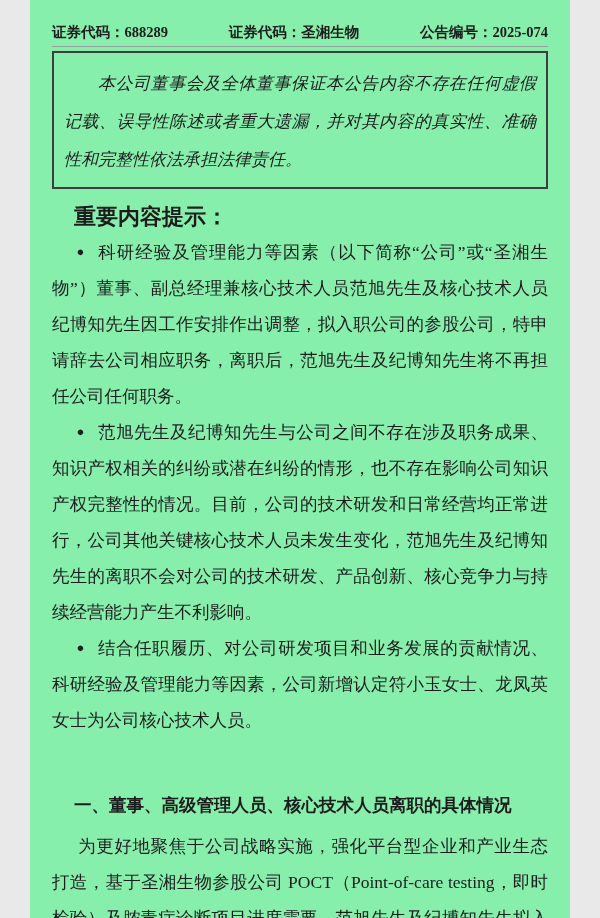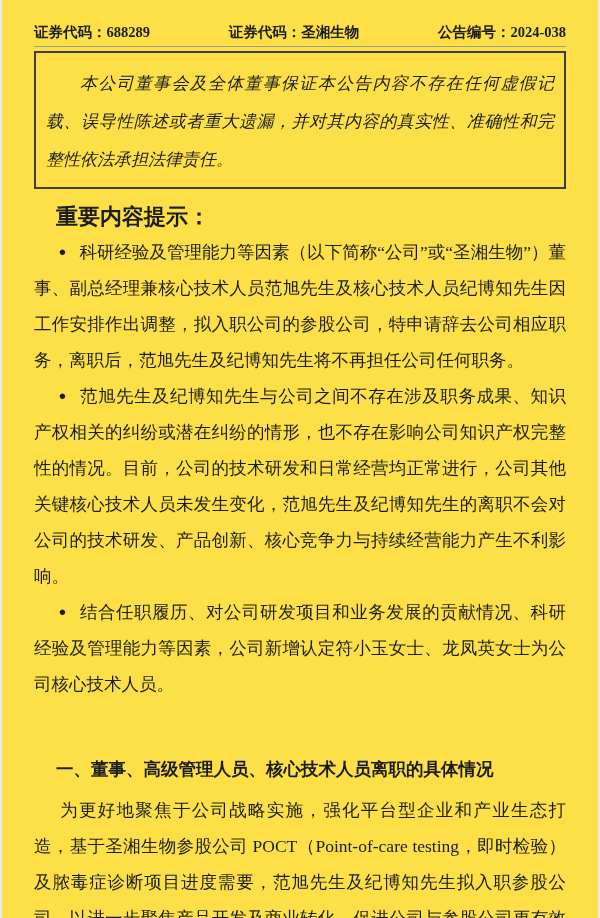--- a/index.html
+++ b/index.html
@@ -1,23 +1,23 @@
 <!DOCTYPE html>
 <html lang="zh"><head>
 <meta charset="utf-8">
 <style>
   * { margin: 0; padding: 0; box-sizing: border-box; }
   html, body { background: #e9e9e9; }
   .page {
     position: relative;
-    width: 596px;
+    width: 540px;
     height: 918px;
     margin: 0 auto;
-    background: #fde047;
-    padding: 0 32px;
+    background: #86efac;
+    padding: 0 22px;
     overflow: hidden;
     font-family: "Liberation Serif", "DejaVu Serif", serif;
     color: #1c1c1c;
   }
   .doc-header {
     display: flex;
     justify-content: space-between;
     align-items: baseline;
     padding-top: 24px;
     font-weight: bold;
@@ -87,21 +87,21 @@
   }
 </style>
 </head>
 <body>
 
 <div class="page">
 
   <div class="doc-header">
     <span>证券代码：688289</span>
     <span>证券代码：圣湘生物</span>
-    <span>公告编号：2024-038</span>
+    <span>公告编号：2025-074</span>
   </div>
 
   <hr class="header-rule">
 
 
   <div class="declaration-box">
     <span>本公司董事会及全体董事保证本公告内容不存在任何虚假记载、误导性陈述或者重大遗漏，并对其内容的真实性、准确性和完整性依法承担法律责任。</span>
   </div>
 
   <div class="notice-label">重要内容提示：</div>

